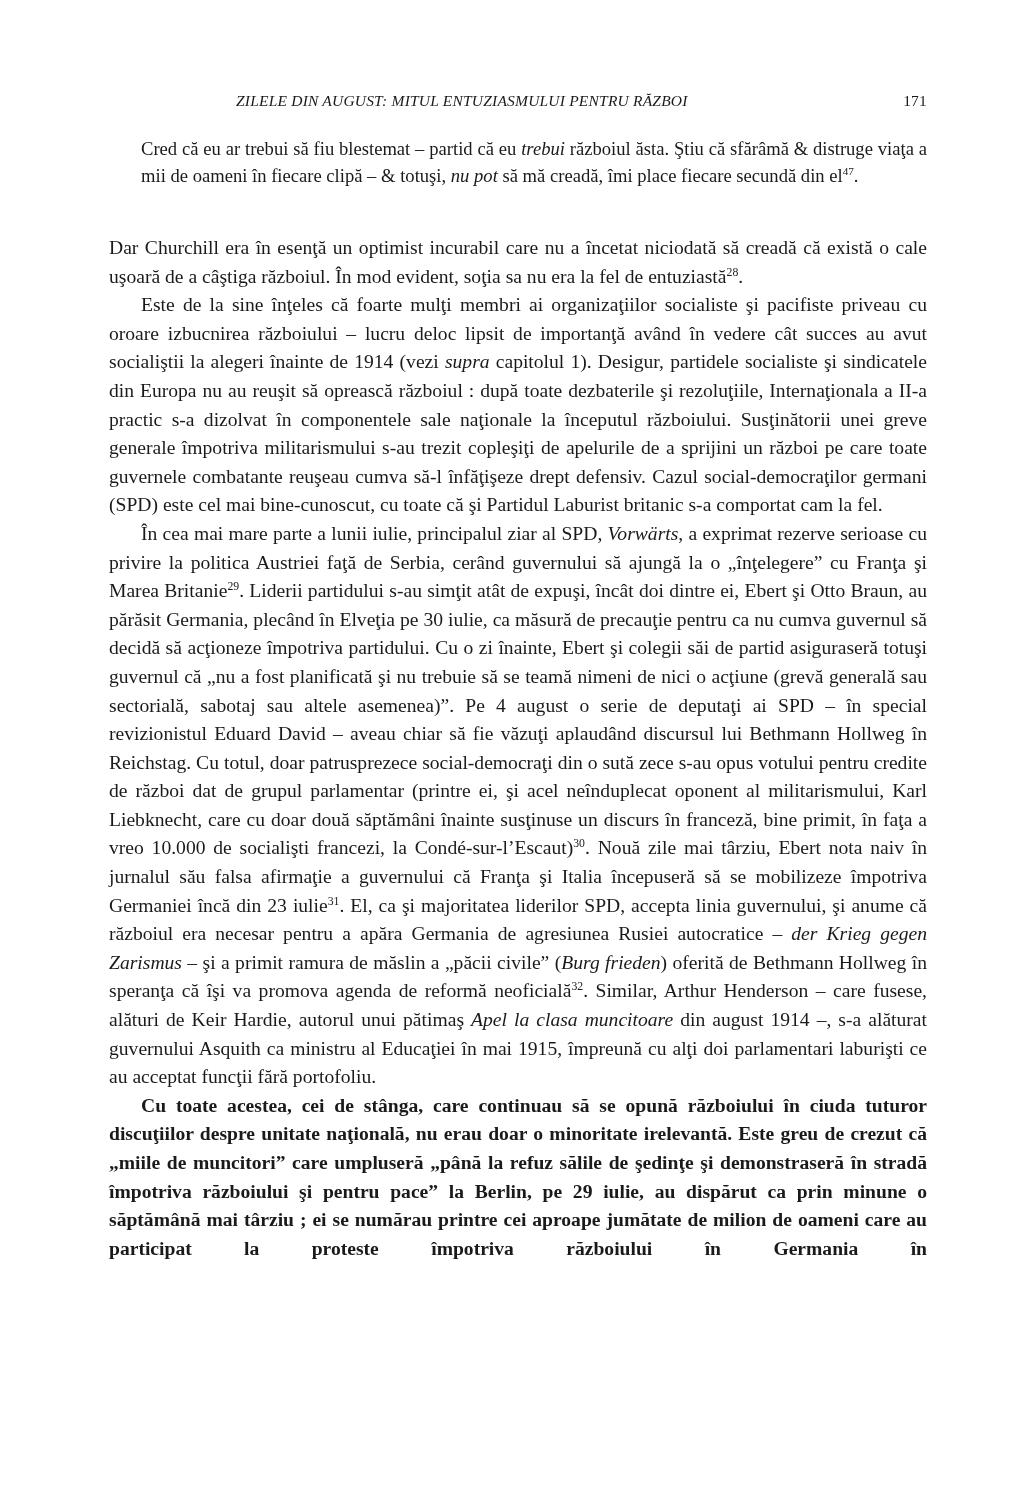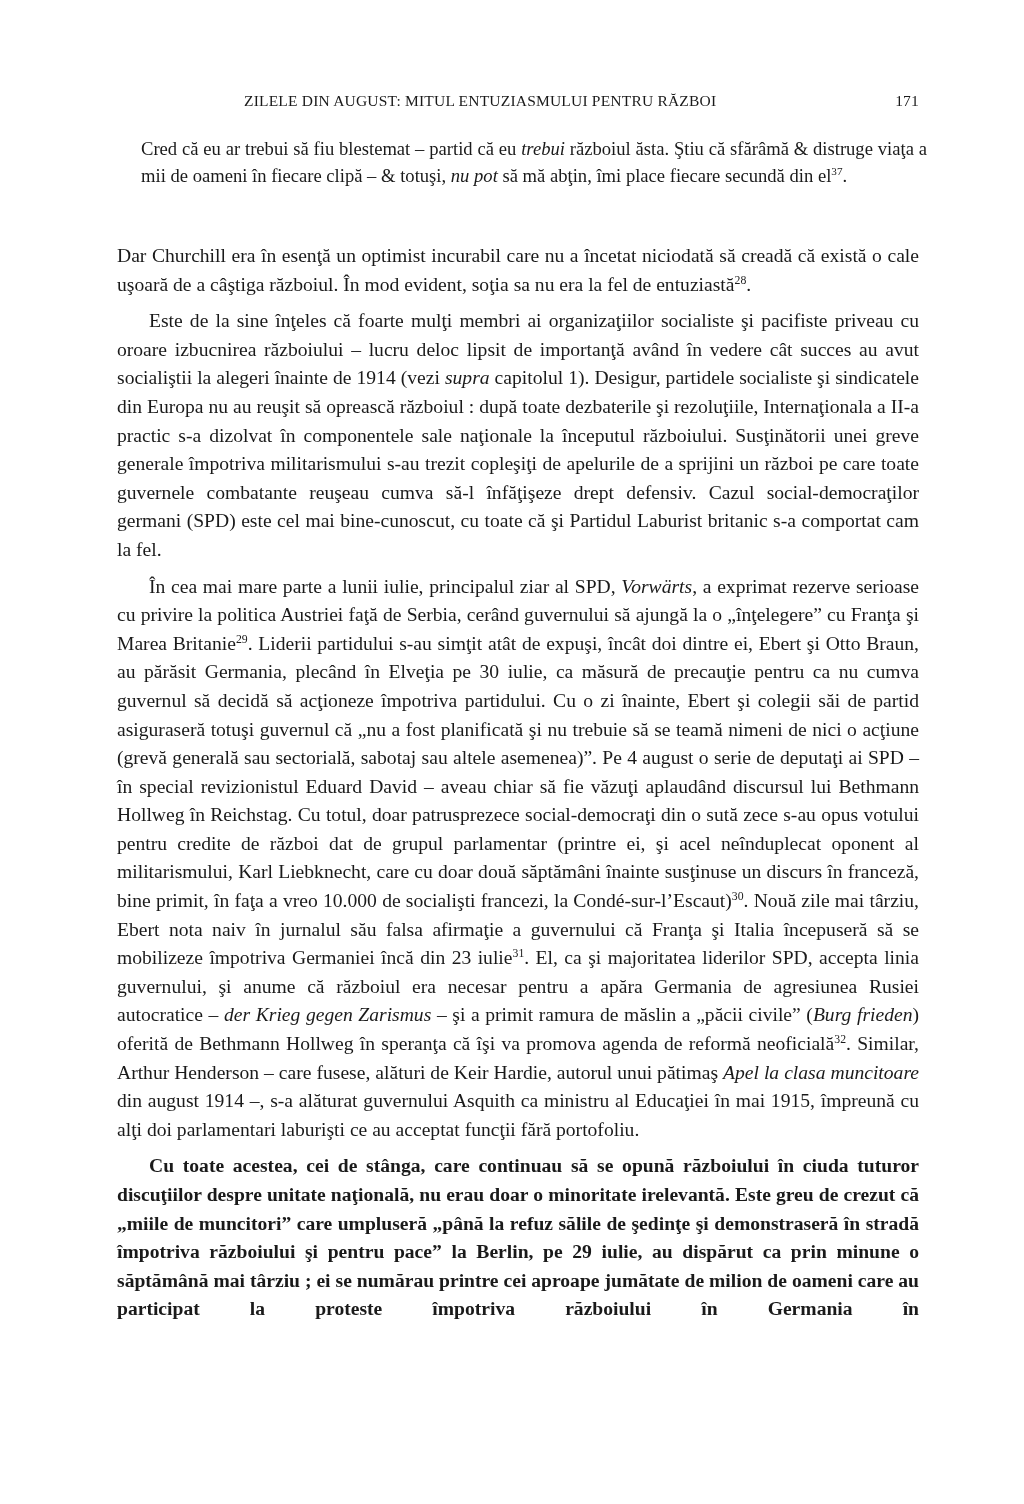--- a/index.html
+++ b/index.html
@@ -25,27 +25,28 @@
     position: absolute;
     top: 92px;
     left: 109px;
     width: 818px;
     height: 22px;
     font-size: 15.5px;
     letter-spacing: 0.2px;
   }
   .running-header .title {
     position: absolute;
-    left: 135px;
+    left: 127px;
     top: 0;
     white-space: nowrap;
+    font-style: italic;
   }
   .running-header .page-num {
     position: absolute;
-    right: 8px;
+    right: 0;
     top: 0;
   }
   .blockquote {
     position: absolute;
     top: 136px;
     left: 141px;
     width: 786px;
     font-size: 18.6px;
     line-height: 26.5px;
     text-align: justify;
@@ -54,21 +55,21 @@
   .body-text {
     position: absolute;
     top: 234px;
     left: 109px;
     width: 818px;
     font-size: 19.6px;
     line-height: 28.6px;
     text-align: justify;
   }
   .body-text p {
-    margin: 8px;
+    margin: 0;
     text-indent: 32px;
   }
   .body-text p.no-indent {
     text-indent: 0;
   }
   .body-text p.last-cut {
     text-align-last: justify;
     font-weight: bold;
   }
   sup {
@@ -83,21 +84,21 @@
 <body>
 
 <div class="page">
 
   <div class="running-header">
     <span class="title">ZILELE DIN AUGUST: MITUL ENTUZIASMULUI PENTRU RĂZBOI</span>
     <span class="page-num">171</span>
   </div>
 
   <div class="blockquote">
-    <p class="bq-p" id="bq"><span>Cred că eu ar trebui să fiu blestemat – partid că eu </span><em>trebui</em><span> războiul ăsta. Ştiu că sfărâmă &amp; distruge viaţa a mii de oameni în fiecare clipă – &amp; totuşi, </span><em>nu pot</em><span> să mă abţin, îmi place fiecare secundă din el</span><sup>37</sup><span>.</span></p>
+    <p class="bq-p" id="bq"><span>Cred că eu ar trebui să fiu blestemat – partid că eu </span><em>trebui</em><span> războiul ăsta. Ştiu că sfărâmă &amp; distruge viaţa a mii de oameni în fiecare clipă – &amp; totuşi, </span><em>nu pot</em><span> să mă creadă, îmi place fiecare secundă din el</span><sup>47</sup><span>.</span></p>
   </div>
 
   <div class="body-text" id="body">
       <p class="no-indent"><span>Dar Churchill era în esenţă un optimist incurabil care nu a încetat niciodată să creadă că există o cale uşoară de a câştiga războiul. În mod evident, soţia sa nu era la fel de entuziastă</span><sup>28</sup><span>.</span></p>
       <p><span>Este de la sine înţeles că foarte mulţi membri ai organizaţiilor socialiste şi pacifiste priveau cu oroare izbucnirea războiului – lucru deloc lipsit de importanţă având în vedere cât succes au avut socialiştii la alegeri înainte de 1914 (vezi </span><em>supra</em><span> capitolul 1). Desigur, partidele socialiste şi sindicatele din Europa nu au reuşit să oprească războiul : după toate dezbaterile şi rezoluţiile, Internaţionala a II-a practic s-a dizolvat în componentele sale naţionale la începutul războiului. Susţinătorii unei greve generale împotriva milita­rismului s-au trezit copleşiţi de apelurile de a sprijini un război pe care toate guvernele combatante reuşeau cumva să-l înfăţişeze drept defensiv. Cazul social-democraţilor germani (SPD) este cel mai bine-cunoscut, cu toate că şi Partidul Laburist britanic s-a comportat cam la fel.</span></p>
       <p><span>În cea mai mare parte a lunii iulie, principalul ziar al SPD, </span><em>Vorwärts</em><span>, a exprimat rezerve serioase cu privire la politica Austriei faţă de Serbia, cerând guvernului să ajungă la o „înţelegere” cu Franţa şi Marea Britanie</span><sup>29</sup><span>. Liderii partidului s-au simţit atât de expuşi, încât doi dintre ei, Ebert şi Otto Braun, au părăsit Germania, plecând în Elveţia pe 30 iulie, ca măsură de precauţie pentru ca nu cumva guvernul să decidă să acţioneze împotriva partidului. Cu o zi înainte, Ebert şi colegii săi de partid asiguraseră totuşi guvernul că „nu a fost planificată şi nu trebuie să se teamă nimeni de nici o acţiune (grevă generală sau sectorială, sabotaj sau altele asemenea)”. Pe 4 august o serie de deputaţi ai SPD – în special revizionistul Eduard David – aveau chiar să fie văzuţi aplaudând discursul lui Bethmann Hollweg în Reichstag. Cu totul, doar patrusprezece social-democraţi din o sută zece s-au opus votului pentru credite de război dat de grupul parlamentar (printre ei, şi acel neînduplecat oponent al militarismului, Karl Liebknecht, care cu doar două săptămâni înainte susţinuse un discurs în franceză, bine primit, în faţa a vreo 10.000 de socialişti francezi, la Condé-sur-l’Escaut)</span><sup>30</sup><span>. Nouă zile mai târziu, Ebert nota naiv în jurnalul său falsa afirmaţie a guvernului că Franţa şi Italia începuseră să se mobilizeze împotriva Germaniei încă din 23 iulie</span><sup>31</sup><span>. El, ca şi majoritatea liderilor SPD, accepta linia guvernului, şi anume că războiul era necesar pentru a apăra Germania de agresiunea Rusiei autocratice – </span><em>der Krieg gegen Zarismus</em><span> – şi a primit ramura de măslin a „păcii civile” (</span><em>Burg frieden</em><span>) oferită de Bethmann Hollweg în speranţa că îşi va promova agenda de reformă neoficială</span><sup>32</sup><span>. Similar, Arthur Henderson – care fusese, alături de Keir Hardie, autorul unui pătimaş </span><em>Apel la clasa muncitoare</em><span> din august 1914 –, s-a alăturat guvernului Asquith ca ministru al Educaţiei în mai 1915, împreună cu alţi doi parlamentari laburişti ce au acceptat funcţii fără portofoliu.</span></p>
       <p class="last-cut"><span>Cu toate acestea, cei de stânga, care continuau să se opună războiului în ciuda tuturor discuţiilor despre unitate naţională, nu erau doar o minoritate irelevantă. Este greu de crezut că „miile de muncitori” care umpluseră „până la refuz sălile de şedinţe şi demon­straseră în stradă împotriva războiului şi pentru pace” la Berlin, pe 29 iulie, au dispărut ca prin minune o săptămână mai târziu ; ei se numărau printre cei aproape jumătate de milion de oameni care au participat la proteste împotriva războiului în Germania în</span></p>
     </div>
 
 </div>

